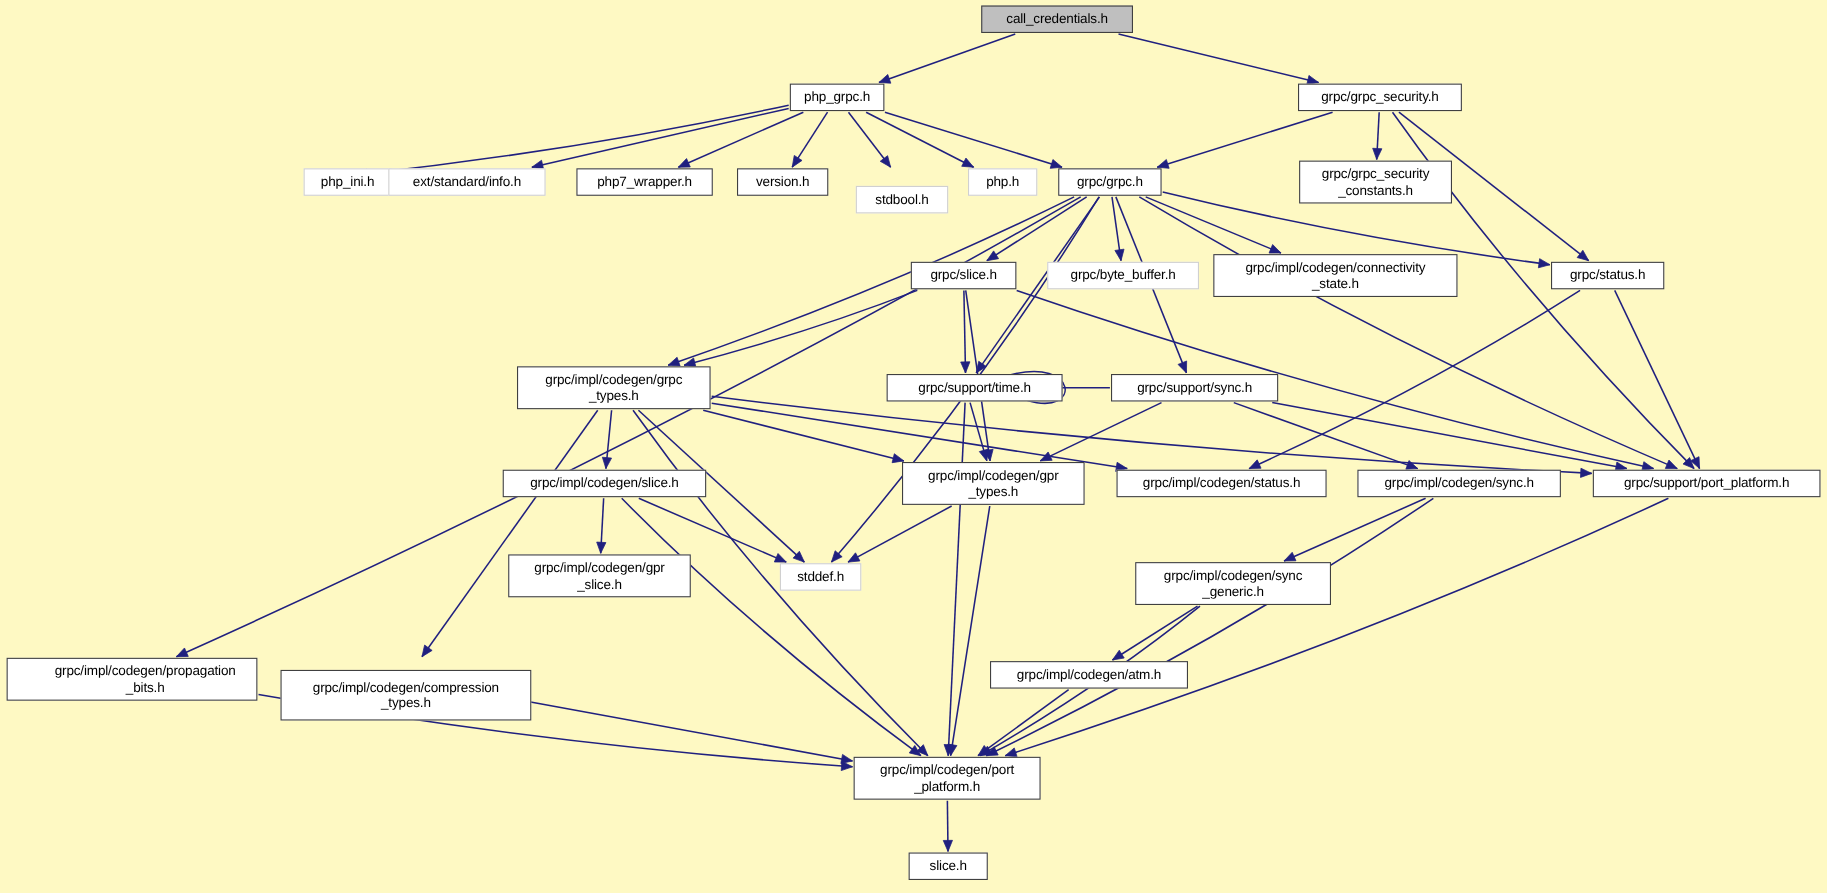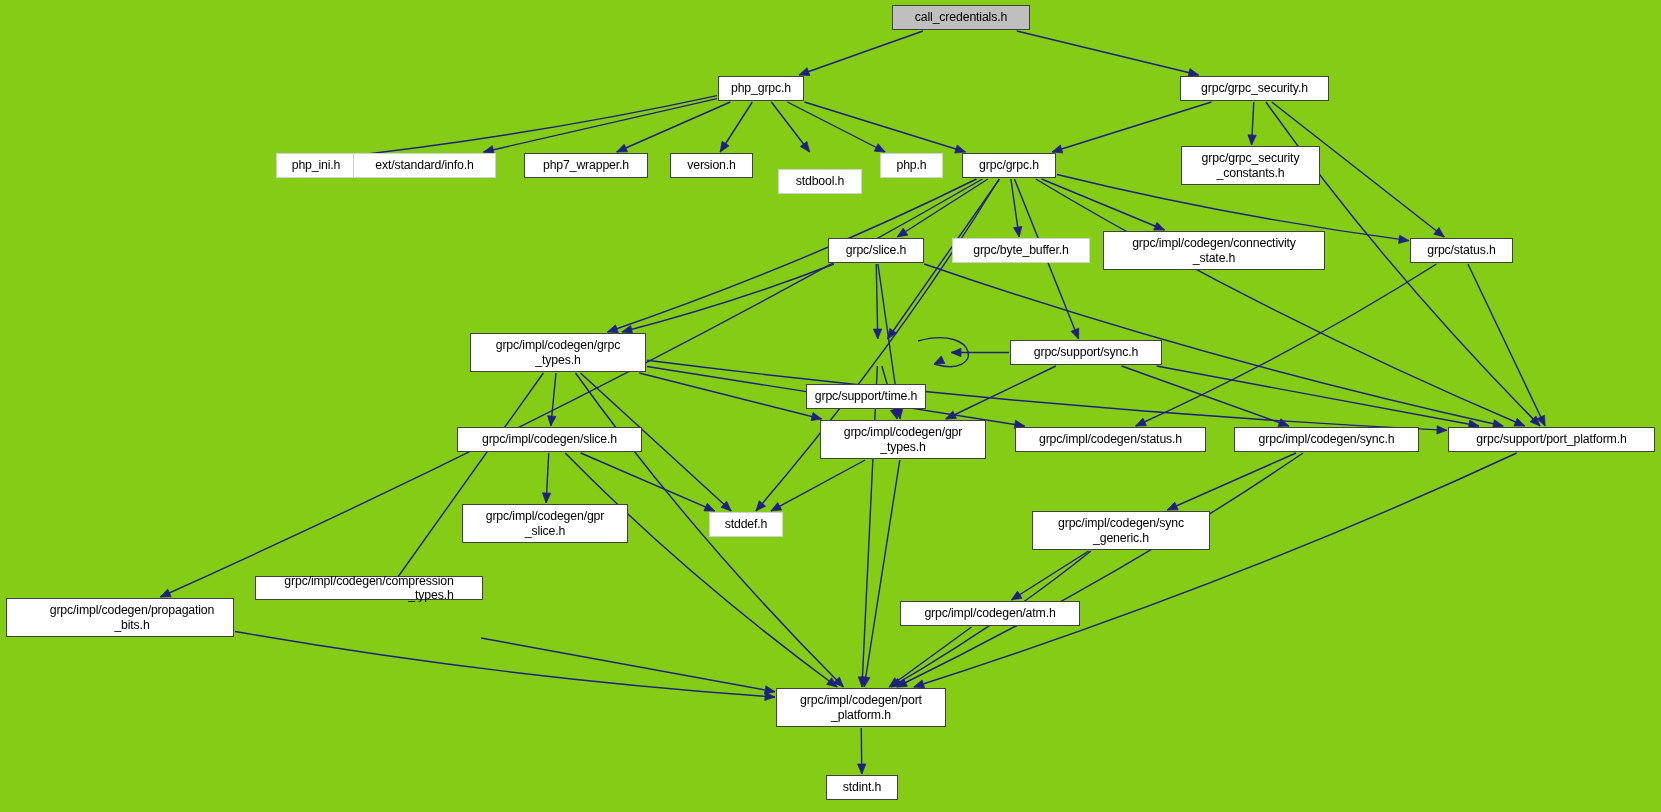--- a/index.html
+++ b/index.html
@@ -4,21 +4,21 @@
 <style>
   html, body {
     margin: 0;
     padding: 0;
     background: #ffffff;
   }
   #graph-canvas {
     position: relative;
     width: 1661px;
     height: 812px;
-    background: #84cc16;
+    background: #fef9c3;
     font-family: "Liberation Sans", sans-serif;
     overflow: hidden;
   }
   #graph-svg {
     position: absolute;
     top: 0;
     left: 0;
     width: 1661px;
     height: 812px;
   }
@@ -307,35 +307,35 @@
       <div class="node-box" style="left: 962px; top: 153px; width: 94px; height: 25px;"><span class="node-label">grpc/grpc.h</span></div>
       <div class="node-box" style="left: 1181px; top: 146px; width: 139px; height: 39px;"><span class="node-label">grpc/grpc_security
 _constants.h</span></div>
       <div class="node-box" style="left: 828px; top: 238px; width: 96px; height: 25px;"><span class="node-label">grpc/slice.h</span></div>
       <div class="node-box system" style="left: 952px; top: 238px; width: 138px; height: 25px;"><span class="node-label">grpc/byte_buffer.h</span></div>
       <div class="node-box" style="left: 1103px; top: 231px; width: 222px; height: 39px;"><span class="node-label">grpc/impl/codegen/connectivity
 _state.h</span></div>
       <div class="node-box" style="left: 1410px; top: 238px; width: 103px; height: 25px;"><span class="node-label">grpc/status.h</span></div>
       <div class="node-box" style="left: 470px; top: 333px; width: 176px; height: 39px;"><span class="node-label">grpc/impl/codegen/grpc
 _types.h</span></div>
-      <div class="node-box" style="left: 806px; top: 340px; width: 120px; height: 25px; margin-top: 44px;"><span class="node-label">grpc/support/time.h</span></div>
+      <div class="node-box" style="left: 806px; top: 340px; width: 160px; height: 25px;"><span class="node-label">grpc/support/time.h</span></div>
       <div class="node-box" style="left: 1010px; top: 340px; width: 152px; height: 25px;"><span class="node-label">grpc/support/sync.h</span></div>
       <div class="node-box" style="left: 457px; top: 427px; width: 185px; height: 25px;"><span class="node-label">grpc/impl/codegen/slice.h</span></div>
       <div class="node-box" style="left: 820px; top: 420px; width: 166px; height: 39px;"><span class="node-label">grpc/impl/codegen/gpr
 _types.h</span></div>
       <div class="node-box" style="left: 1015px; top: 427px; width: 191px; height: 25px;"><span class="node-label">grpc/impl/codegen/status.h</span></div>
       <div class="node-box" style="left: 1234px; top: 427px; width: 185px; height: 25px;"><span class="node-label">grpc/impl/codegen/sync.h</span></div>
       <div class="node-box" style="left: 1448px; top: 427px; width: 207px; height: 25px;"><span class="node-label">grpc/support/port_platform.h</span></div>
       <div class="node-box" style="left: 462px; top: 504px; width: 166px; height: 39px;"><span class="node-label">grpc/impl/codegen/gpr
 _slice.h</span></div>
       <div class="node-box system" style="left: 709px; top: 512px; width: 74px; height: 25px;"><span class="node-label">stddef.h</span></div>
       <div class="node-box" style="left: 1032px; top: 511px; width: 178px; height: 39px;"><span class="node-label">grpc/impl/codegen/sync
 _generic.h</span></div>
       <div class="node-box" style="left: 900px; top: 601px; width: 180px; height: 25px;"><span class="node-label">grpc/impl/codegen/atm.h</span></div>
       <div class="node-box" style="left: 6px; top: 598px; width: 228px; height: 39px; padding-left: 24px;"><span class="node-label">grpc/impl/codegen/propagation
 _bits.h</span></div>
-      <div class="node-box" style="left: 255px; top: 576px; width: 228px; height: 24px; text-align: right;"><span class="node-label">grpc/impl/codegen/compression
+      <div class="node-box" style="left: 255px; top: 609px; width: 228px; height: 46px;"><span class="node-label">grpc/impl/codegen/compression
 _types.h</span></div>
       <div class="node-box" style="left: 776px; top: 688px; width: 170px; height: 39px;"><span class="node-label">grpc/impl/codegen/port
 _platform.h</span></div>
-      <div class="node-box" style="left: 826px; top: 775px; width: 72px; height: 25px;"><span class="node-label">stdint.h</span></div>
+      <div class="node-box" style="left: 826px; top: 775px; width: 72px; height: 25px;"><span class="node-label">slice.h</span></div>
     </div>
 </div>
 
 </body></html>

